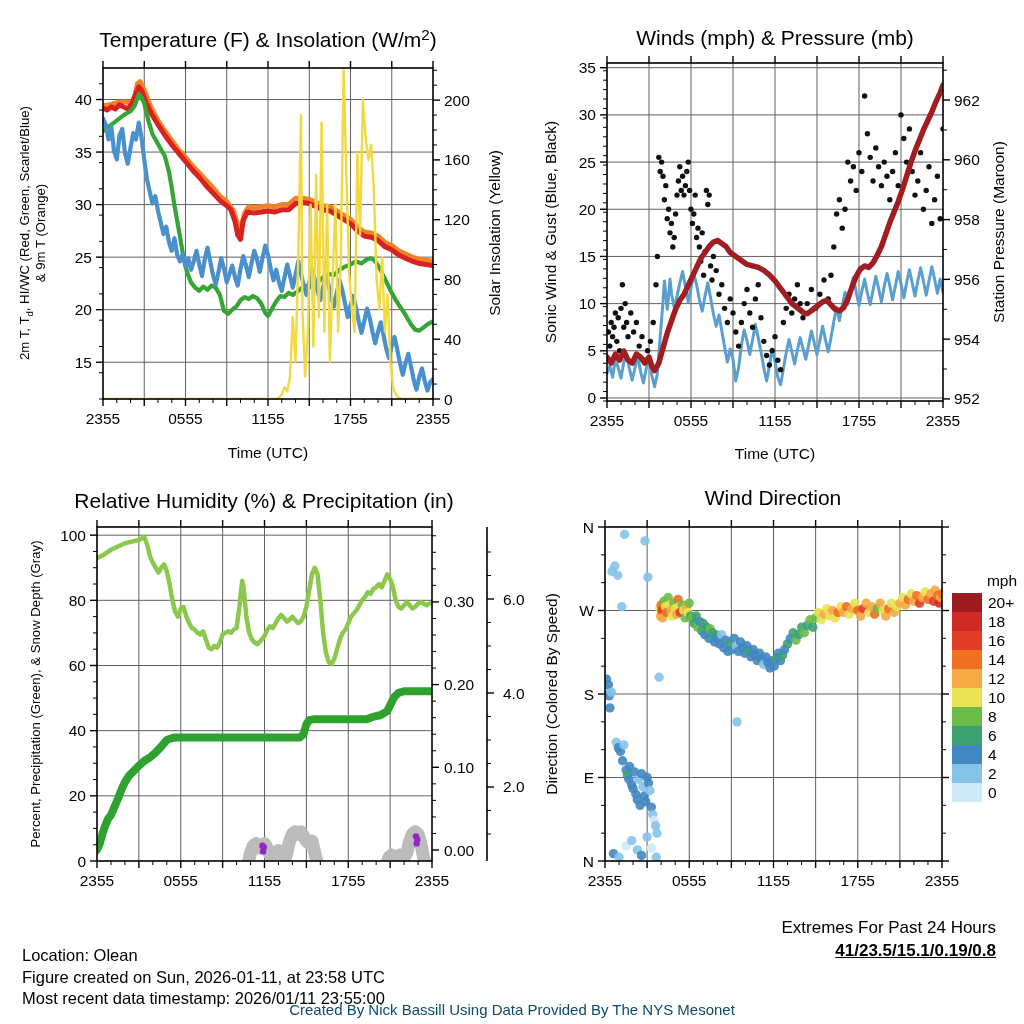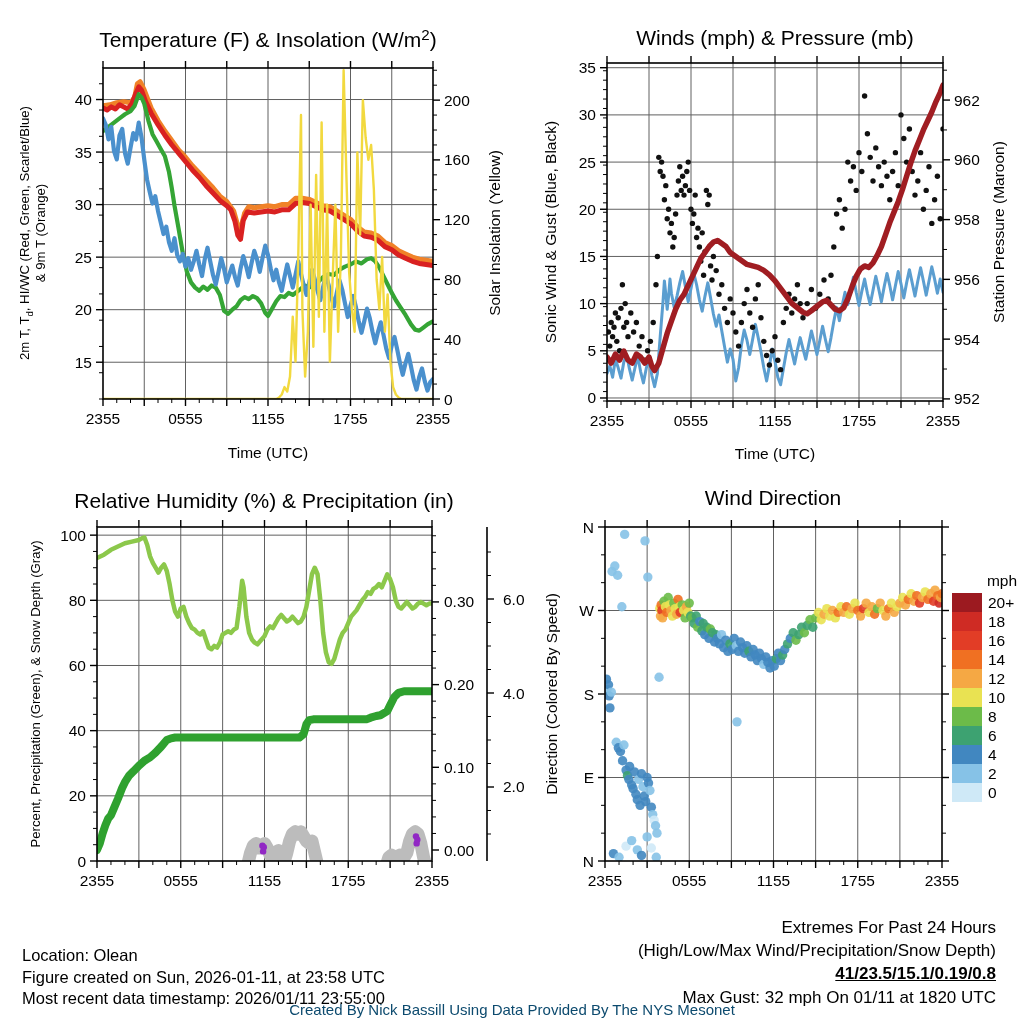--- a/index.html
+++ b/index.html
@@ -880,17 +880,15 @@
   </g>
 </svg>
 
 <div class="ftr" id="footer-left">
   <div>Location: Olean</div>
   <div>Figure created on Sun, 2026-01-11, at 23:58 UTC</div>
   <div>Most recent data timestamp: 2026/01/11 23:55:00</div>
 </div>
 <div class="ftr" id="footer-right">
   <div>Extremes For Past 24 Hours</div>
-  <div>(High/Low/Max Wind/Precipitation/Snow Depth)</div>
   <div id="extremes-values">41/23.5/15.1/0.19/0.8</div>
-  <div>Max Gust: 32 mph On 01/11 at 1820 UTC</div>
 </div>
 <div class="ftr" id="credit-line">Created By Nick Bassill Using Data Provided By The NYS Mesonet</div>
 
 </body></html>

